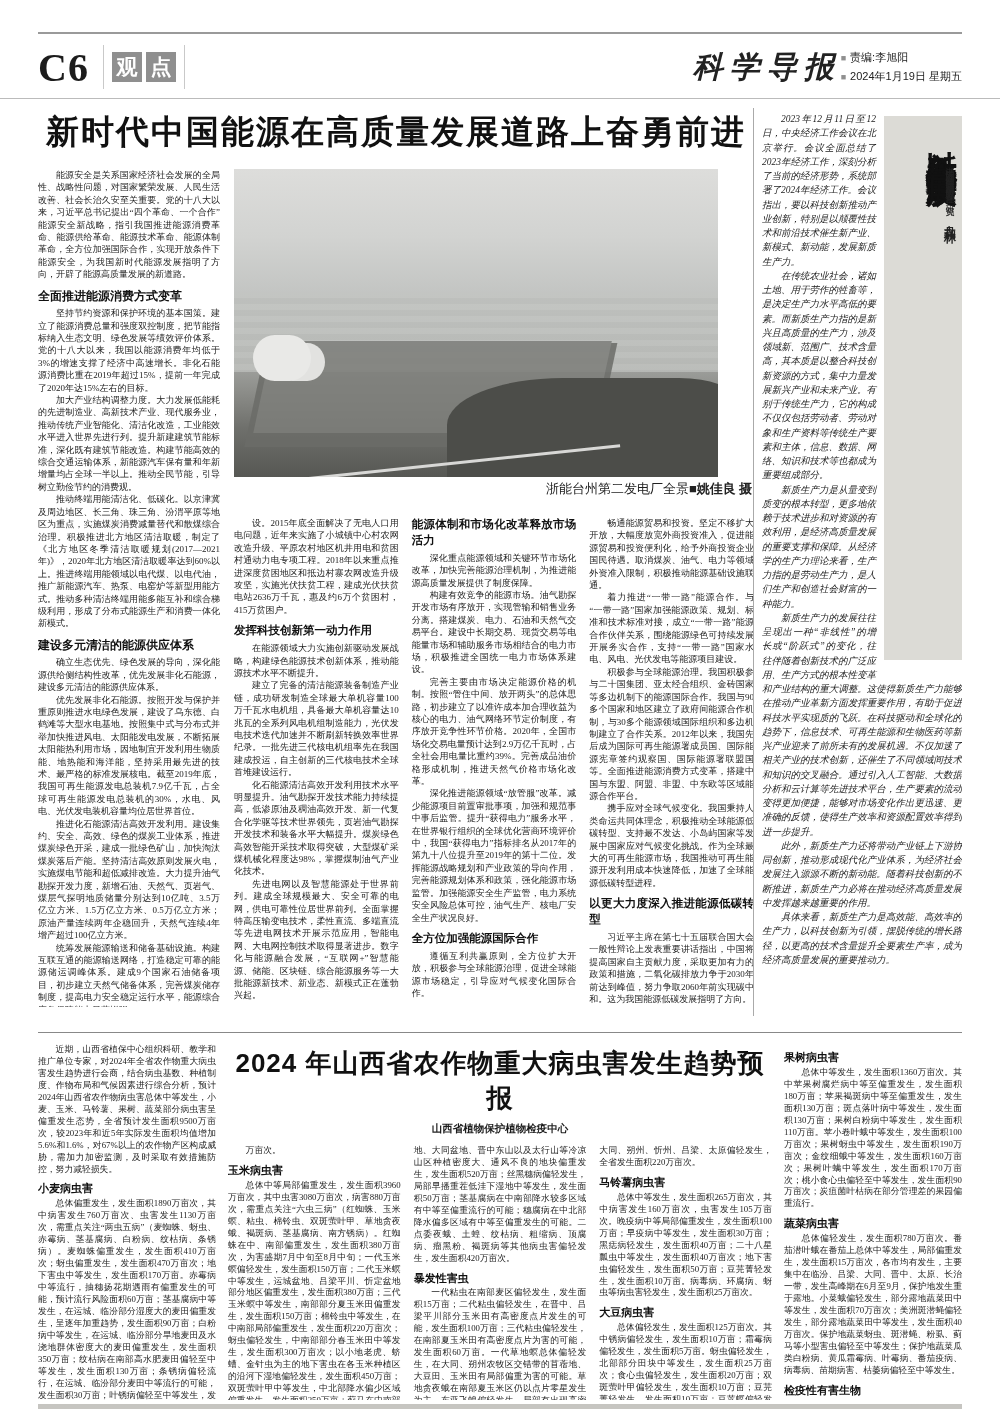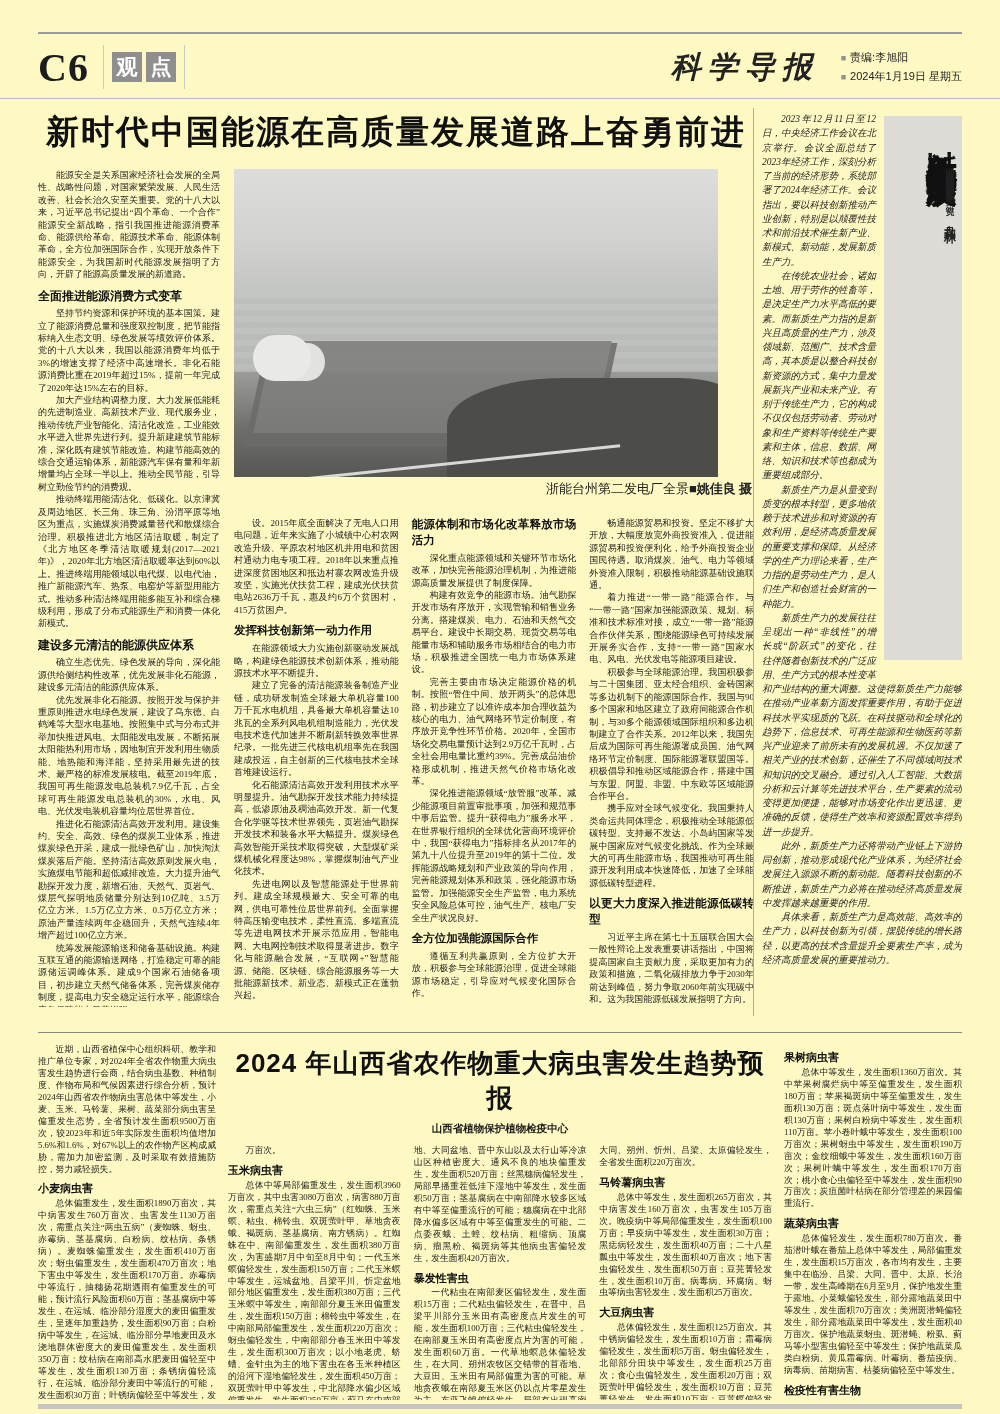--- a/index.html
+++ b/index.html
@@ -1,26 +1,26 @@
 <!DOCTYPE html>
 <html lang="zh"><head>
 <meta charset="utf-8">
 <style>
   html,body{margin:0;padding:0;background:#e8e6e2;}
-  .page{position:relative;width:1000px;height:1414px;margin:0 auto;background:#fef9c3;
+  .page{position:relative;width:1000px;height:1414px;margin:0 auto;background:#ffffff;
         font-family:"Liberation Serif","DejaVu Serif",serif;color:#1c1c1c;overflow:hidden;}
   
   .toprule{position:absolute;left:38px;right:38px;top:32px;height:2px;background:#9a9a9a;}
   .header{position:absolute;left:38px;right:38px;top:40px;height:54px;display:flex;align-items:center;}
   .edition{font-family:"Liberation Serif",serif;font-weight:700;font-size:40px;letter-spacing:1px;margin-right:14px;}
   .secbar{display:flex;align-items:center;gap:4px;border-left:1px solid #c9c9c9;border-right:1px solid #c9c9c9;padding:0 8px;height:44px;}
   .secbox{width:30px;height:30px;background:#8f8f8f;color:#fff;font-family:"Liberation Sans",sans-serif;
           font-weight:900;font-size:21px;display:flex;align-items:center;justify-content:center;}
   .hspace{flex:1;}
-  .masthead{font-style:italic;font-weight:700;font-size:30px;letter-spacing:7px;margin-right:22px;color:#222;text-align:center;}
+  .masthead{font-style:italic;font-weight:700;font-size:30px;letter-spacing:7px;color:#222;text-align:center;}
   .hmeta{font-family:"Liberation Sans",sans-serif;font-size:11px;line-height:1.7;color:#222;}
   .hmeta .sq{color:#8f8f8f;font-size:9px;margin-right:4px;}
   .headrule{position:absolute;left:0px;right:0px;top:98px;height:1px;background:#bbb;}
   
   .main{position:absolute;left:38px;top:106px;width:716px;}
   .headline{font-family:"Liberation Sans",sans-serif;font-weight:900;font-size:33px;letter-spacing:2px;
             text-align:center;margin:4px 0 14px 0;color:#111;}
   .mainrow{display:flex;gap:14px;}
   .mcol1{width:182px;height:838px;overflow:hidden;}
   .mright{width:520px;}
@@ -119,21 +119,21 @@
             <p class="para">先进电网以及智慧能源处于世界前列。建成全球规模最大、安全可靠的电网，供电可靠性位居世界前列。全面掌握特高压输变电技术，柔性直流、多端直流等先进电网技术开展示范应用，智能电网、大电网控制技术取得显著进步。数字化与能源融合发展，“互联网+”智慧能源、储能、区块链、综合能源服务等一大批能源新技术、新业态、新模式正在蓬勃兴起。</p>
             <h3 class="subhead">能源体制和市场化改革释放市场活力</h3>
             <p class="para">深化重点能源领域和关键环节市场化改革，加快完善能源治理机制，为推进能源高质量发展提供了制度保障。</p>
             <p class="para">构建有效竞争的能源市场。油气勘探开发市场有序放开，实现管输和销售业务分离。搭建煤炭、电力、石油和天然气交易平台。建设中长期交易、现货交易等电能量市场和辅助服务市场相结合的电力市场，积极推进全国统一电力市场体系建设。</p>
             <p class="para">完善主要由市场决定能源价格的机制。按照“管住中间、放开两头”的总体思路，初步建立了以准许成本加合理收益为核心的电力、油气网络环节定价制度，有序放开竞争性环节价格。2020年，全国市场化交易电量预计达到2.9万亿千瓦时，占全社会用电量比重约39%。完善成品油价格形成机制，推进天然气价格市场化改革。</p>
             <p class="para">深化推进能源领域“放管服”改革。减少能源项目前置审批事项，加强和规范事中事后监管。提升“获得电力”服务水平，在世界银行组织的全球优化营商环境评价中，我国“获得电力”指标排名从2017年的第九十八位提升至2019年的第十二位。发挥能源战略规划和产业政策的导向作用，完善能源规划体系和政策，强化能源市场监管。加强能源安全生产监管，电力系统安全风险总体可控，油气生产、核电厂安全生产状况良好。</p>
             <h3 class="subhead">全方位加强能源国际合作</h3>
             <p class="para">遵循互利共赢原则，全方位扩大开放，积极参与全球能源治理，促进全球能源市场稳定，引导应对气候变化国际合作。</p>
             <p class="para">畅通能源贸易和投资。坚定不移扩大开放，大幅度放宽外商投资准入，促进能源贸易和投资便利化，给予外商投资企业国民待遇。取消煤炭、油气、电力等领域外资准入限制，积极推动能源基础设施联通。</p>
             <p class="para">着力推进“一带一路”能源合作。与“一带一路”国家加强能源政策、规划、标准和技术标准对接，成立“一带一路”能源合作伙伴关系，围绕能源绿色可持续发展开展务实合作，支持“一带一路”国家水电、风电、光伏发电等能源项目建设。</p>
-            <p class="para">积极参与全球能源治理。我国积极参与二十国集团、亚太经合组织、金砖国家等多边机制下的能源国际合作。我国与90多个国家和地区建立了政府间能源合作机制，与30多个能源领域国际组织和多边机制建立了合作关系。2012年以来，我国先后成为国际可再生能源署成员国、油气网络环节定价制度、国际能源署联盟国等。积极倡导和推动区域能源合作，搭建中国与东盟、阿盟、非盟、中东欧等区域能源合作平台。</p>
+            <p class="para">积极参与全球能源治理。我国积极参与二十国集团、亚太经合组织、金砖国家等多边机制下的能源国际合作。我国与90多个国家和地区建立了政府间能源合作机制，与30多个能源领域国际组织和多边机制建立了合作关系。2012年以来，我国先后成为国际可再生能源署成员国、国际能源宪章签约观察国、国际能源署联盟国等。全面推进能源消费方式变革，搭建中国与东盟、阿盟、非盟、中东欧等区域能源合作平台。</p>
             <p class="para">携手应对全球气候变化。我国秉持人类命运共同体理念，积极推动全球能源低碳转型、支持最不发达、小岛屿国家等发展中国家应对气候变化挑战。作为全球最大的可再生能源市场，我国推动可再生能源开发利用成本快速降低，加速了全球能源低碳转型进程。</p>
             <h3 class="subhead">以更大力度深入推进能源低碳转型</h3>
             <p class="para">习近平主席在第七十五届联合国大会一般性辩论上发表重要讲话指出，中国将提高国家自主贡献力度，采取更加有力的政策和措施，二氧化碳排放力争于2030年前达到峰值，努力争取2060年前实现碳中和。这为我国能源低碳发展指明了方向。</p>
           </div>
       </div>
     </div>
   </div>
 
   <div class="vrule"></div>
 

